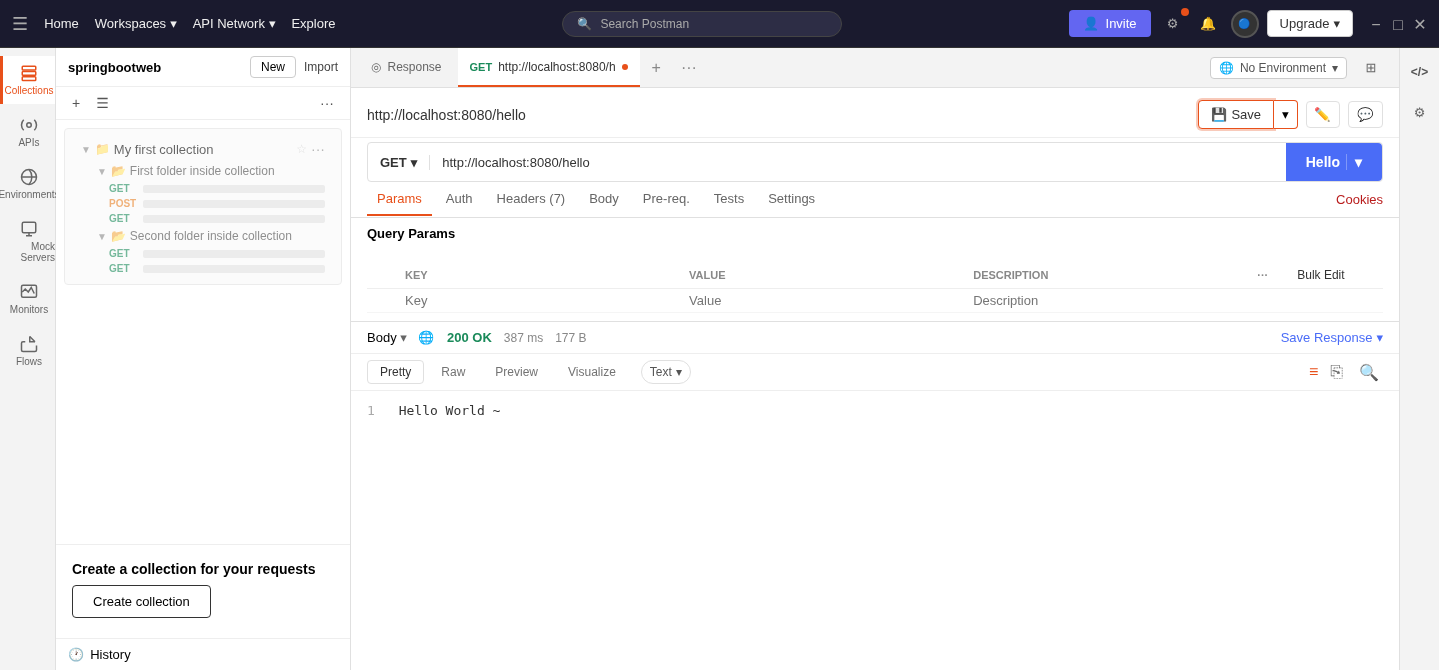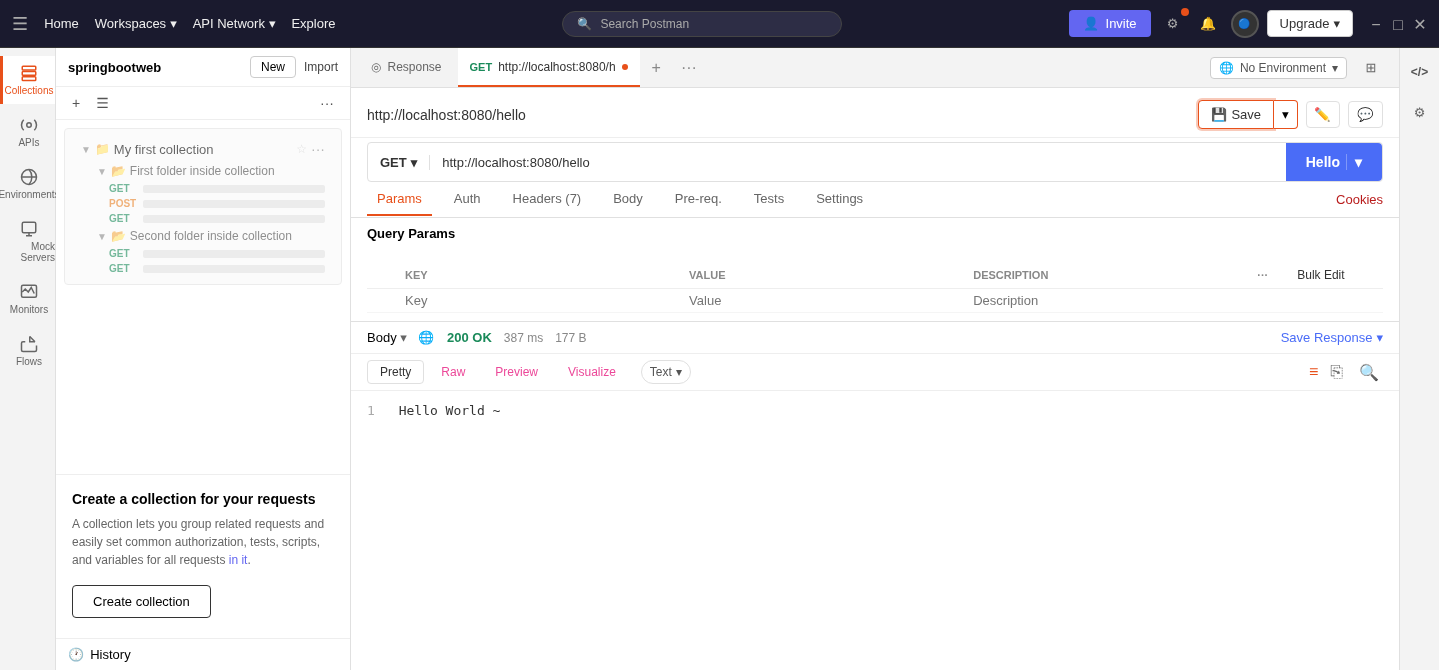--- a/index.html
+++ b/index.html
@@ -154,21 +154,21 @@
     .btn-send {
       background: #4a6cf7; color: #fff; border: none; border-radius: 0 4px 4px 0;
       padding: 0 20px; height: 100%; cursor: pointer; font-size: 14px; font-weight: 600;
       display: flex; align-items: center; gap: 6px;
     }
     .btn-send-caret { border-left: 1px solid rgba(255,255,255,0.3); padding-left: 8px; }
 
     
     .req-tabs {
       display: flex; align-items: center; padding: 0 16px; border-bottom: 1px solid #e0e0e0;
-      height: 36px; gap: 12px;
+      height: 36px; gap: 4px;
     }
     .req-tab { padding: 8px 10px; cursor: pointer; font-size: 13px; color: #666; border-bottom: 2px solid transparent; }
     .req-tab.active { color: #e8501a; border-bottom: 2px solid #e8501a; font-weight: 500; }
     .req-tabs-right { margin-left: auto; color: #b91c1c; cursor: pointer; font-size: 13px; font-weight: 500; }
 
     
     .params-area { padding: 8px 16px; }
     .params-title { font-size: 13px; font-weight: 600; margin-bottom: 21px; }
     .params-table { width: 100%; border-collapse: collapse; }
     .params-table th { text-align: left; padding: 6px 8px; font-size: 11px; color: #888; font-weight: 600; border-bottom: 1px solid #eee; }
@@ -188,21 +188,21 @@
     .response-meta { color: #888; font-size: 12px; }
     .response-meta-val { color: #888; font-size: 12px; }
     .btn-save-response { color: #4a6cf7; font-size: 13px; font-weight: 400; cursor: pointer; margin-left: auto; display: flex; align-items: center; gap: 4px; }
     
     
     .response-body-tabs {
       display: flex; align-items: center; padding: 6px 16px; gap: 4px; border-bottom: 1px solid #eee;
     }
     .resp-tab-btn {
       padding: 4px 12px; border-radius: 4px; border: 1px solid transparent;
-      cursor: pointer; font-size: 12px; color: #ec4899; background: none;
+      cursor: pointer; font-size: 12px; color: #737373; background: none;
     }
     .resp-tab-btn.active { background: #fff; border: 1px solid #e0e0e0; font-weight: 500; color: #333; }
     .resp-format-select {
       display: flex; align-items: center; gap: 4px; border: 1px solid #e0e0e0; border-radius: 12px;
       padding: 4px 8px; cursor: pointer; font-size: 12px; color: #555; background: #fff; margin-left: 8px;
     }
     .resp-actions { margin-left: auto; display: flex; gap: 8px; }
     .resp-action-btn { background: none; border: none; cursor: pointer; color: #666; font-size: 16px; padding: 2px 4px; }
     .resp-icon-btn { background: none; border: none; cursor: pointer; color: #e8501a; font-size: 16px; }
     
@@ -370,23 +370,20 @@
         </div>
         <div class="req-item">
           <span class="method-badge method-get">GET</span>
           <div class="req-bar"></div>
         </div>
       </div>
     </div>
 
     <div class="create-collection-area">
       <div class="create-collection-title">Create a collection for your requests</div>
-      <div class="create-collection-desc">
-        A collection lets you group related requests and easily set common authorization, tests, scripts, and variables for all requests <a>in it</a>.
-      </div>
       <button class="btn-create-collection">Create collection</button>
     </div>
 
     <div class="sidebar-history">
       <span>🕐</span>
       <span class="history-label">History</span>
     </div>
   </div>
 
   <div class="right-content">

